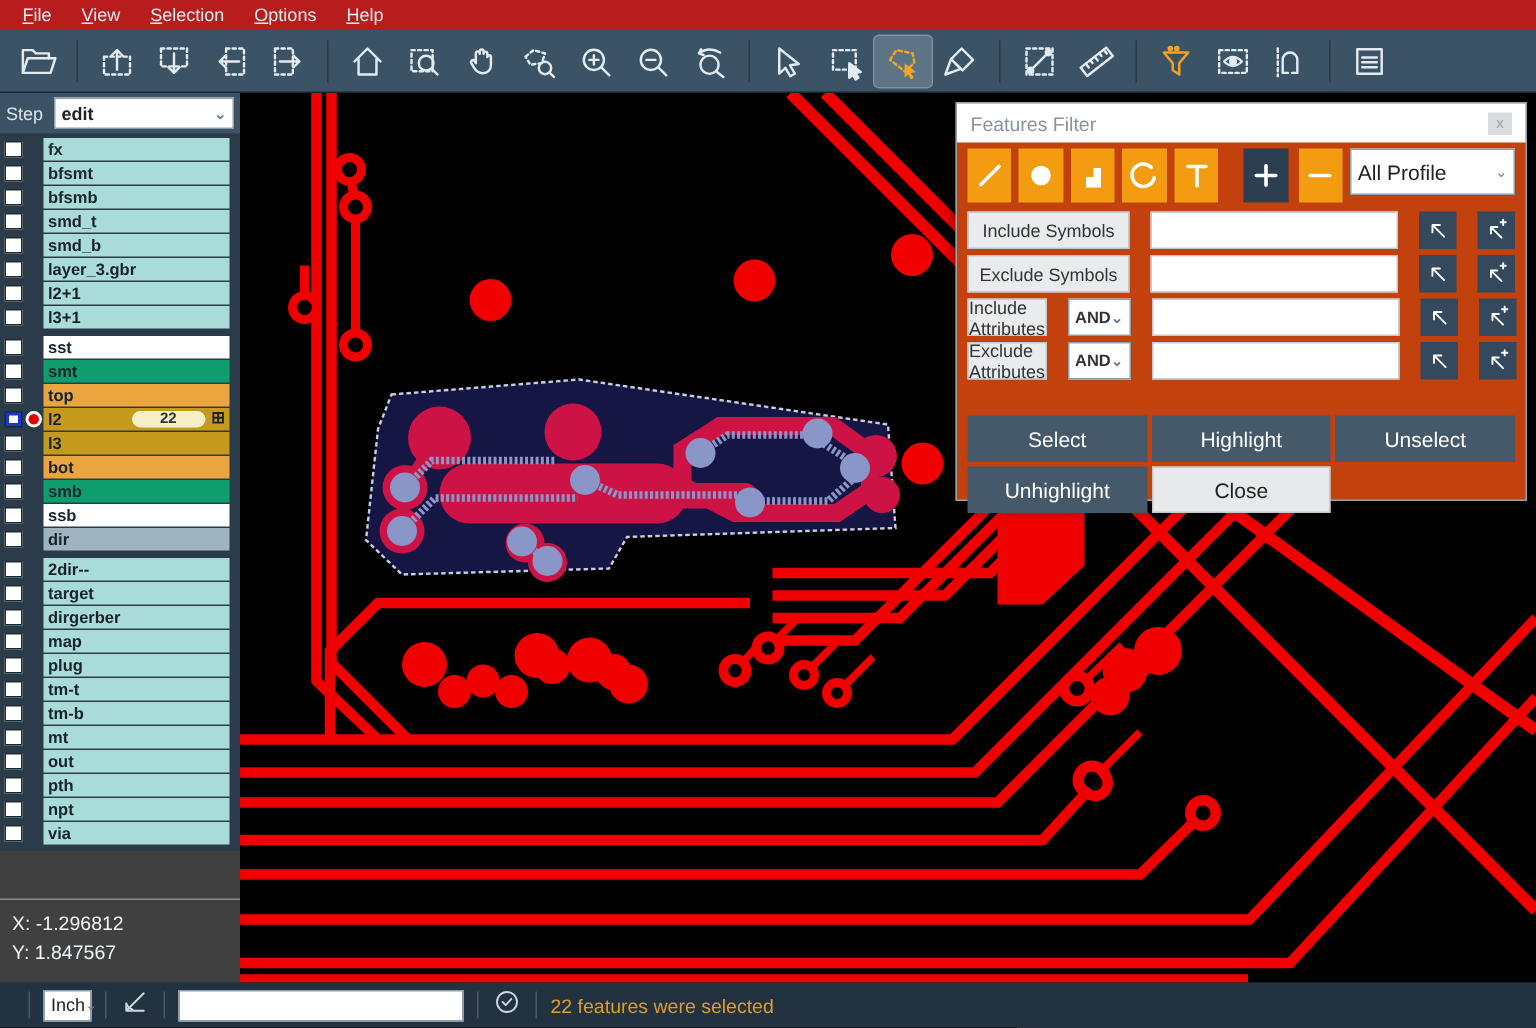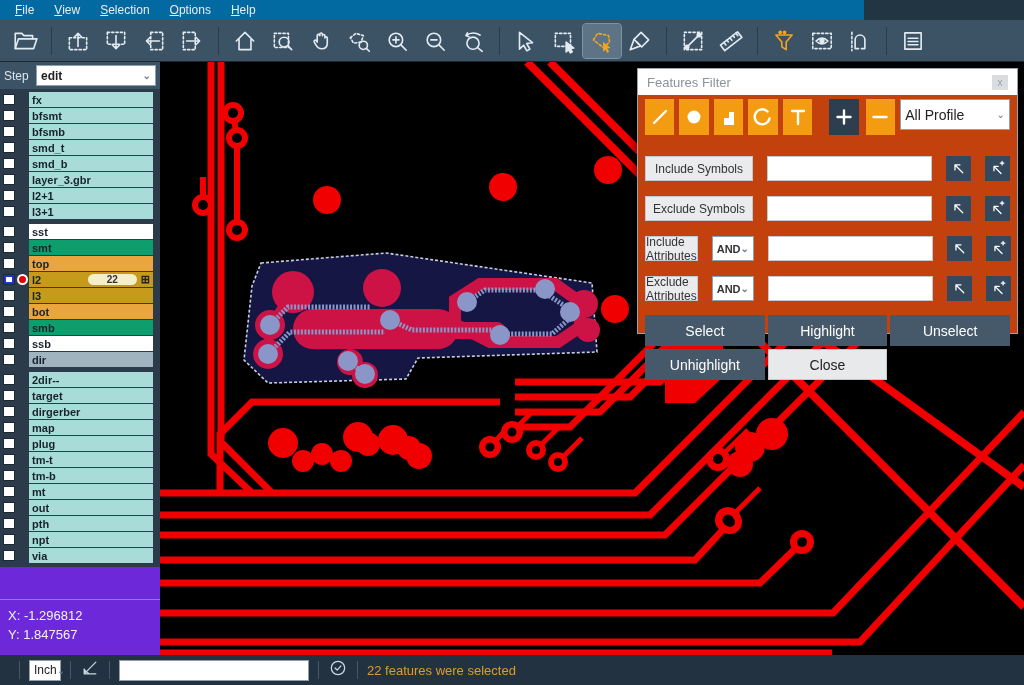--- a/index.html
+++ b/index.html
@@ -1,40 +1,40 @@
 <!DOCTYPE html>
 <html><head>
 <meta charset="utf-8">
 <style>
   * { margin:0; padding:0; box-sizing:border-box; }
   html,body { width:1024px; height:685px; overflow:hidden; background:#000;
     font-family:"Liberation Sans", sans-serif; }
   #app { position:relative; width:1024px; height:685px; background:#223543; }
 
   
-  #menubar { position:absolute; left:0; top:0; width:864px; height:20px;
-    background:#0369a1; display:flex; align-items:center; gap:2px; padding-left:6px; }
+  #menubar { position:absolute; left:0; top:0; width:1024px; height:20px;
+    background:#b91c1c; display:flex; align-items:center; gap:2px; padding-left:6px; }
   .menu-item { display:inline-block; color:#e7edf2; font-size:12px; padding:2px 9px; cursor:default; }
   .menu-item::first-letter { text-decoration:underline; }
 
   
   #toolbar { position:absolute; left:0; top:20px; width:1024px; height:42px;
     background:#3c5366; display:flex; align-items:center; padding-left:6px;
     border-bottom:1px solid #1b2833; }
   .tbtn { width:38px; height:34px; display:flex; align-items:center; justify-content:center;
     border-radius:3px; }
   .tbtn svg { width:26px; height:26px; stroke:#e3ebf2; fill:none; stroke-width:1.5;
     stroke-linecap:round; stroke-linejoin:round; }
   .tbtn.active { background:#5d7386; outline:1px solid #7e93a4; }
   .tbtn.active svg { stroke:#f0a522; }
   .tbtn.orange svg { stroke:#f0a522; }
   .tsep { width:1px; height:28px; background:#2a3b49; margin:0 7px; }
 
   
-  #sidebar { position:absolute; left:0; top:62px; width:160px; height:593px; background:#6d28d9; }
+  #sidebar { position:absolute; left:0; top:62px; width:160px; height:593px; background:#404040; }
   #steprow { height:27px; background:#3c5366; display:flex; align-items:center; padding:0 4px; }
   #steprow .lbl { color:#dce5ec; font-size:12px; width:32px; }
   .combo { background:#fff; border:1px solid #8fa0ac; height:21px; display:flex;
     align-items:center; justify-content:space-between; padding:0 4px; font-size:12px; color:#222; }
   #steprow .combo { flex:1; font-weight:bold; }
   .chev { font-size:10px; color:#6c7d89; }
   #layers { background:#2b3b49; padding:3px 0 3px 0; }
   .lgroup { margin-bottom:5px; }
   .lgroup:last-child { margin-bottom:0; }
   .lrow { display:flex; align-items:center; height:15px; margin-bottom:1px; }
@@ -69,31 +69,31 @@
   #dlg-close { margin-left:auto; width:16px; height:15px; background:#d9dde0;
     color:#9aa3ab; font-size:10px; display:flex; align-items:center; justify-content:center; }
   #dlg-icons { display:flex; align-items:flex-start; gap:5px; padding:4px 7px 6px 7px; }
   .ibtn { width:36px; height:36px; background:#f39c12; display:flex; align-items:center;
     justify-content:center; }
   .ibtn svg { width:24px; height:24px; stroke:#fff; fill:none; stroke-width:2.4;
     stroke-linecap:round; stroke-linejoin:round; }
   .ibtn.navy { background:#2c3e50; margin-left:12px; }
   .ibtn.minus { margin-left:2px; }
   #profile { margin-left:auto; width:132px; height:31px; font-size:14px; }
-  .frow { display:flex; align-items:center; gap:14px; margin:15px 7px 4px 7px; height:25px; }
+  .frow { display:flex; align-items:center; gap:14px; margin:0 7px 4px 7px; height:25px; }
   .flabel { width:112px; height:25px; background:#e9ebed; border:1px solid #c2c9cf;
     display:flex; align-items:center; justify-content:center; font-size:12px; color:#333; }
   .fcombo { width:48px; height:25px; font-size:11px; font-weight:bold; color:#333; }
   .finput { flex:1; height:25px; border:1px solid #c2c9cf; background:#fff; font-size:12px;
     padding:0 4px; font-family:"Liberation Sans",sans-serif; }
   .abtn { width:25px; height:25px; background:#34495e; display:flex; align-items:center;
     justify-content:center; flex:none; }
   .abtn svg { width:17px; height:17px; stroke:#fff; fill:none; stroke-width:1.8;
     stroke-linecap:round; stroke-linejoin:round; }
-  #dlg-actions { display:grid; grid-template-columns:1fr 1fr 1fr; gap:3px; margin:14px 7px 0 7px; }
+  #dlg-actions { display:grid; grid-template-columns:1fr 1fr 1fr; gap:3px; margin:24px 7px 0 7px; }
   .dbtn { height:31px; background:#46596b; color:#fff; font-size:14px; display:flex;
     align-items:center; justify-content:center; }
   .dbtn.light { background:#e7e9ea; color:#222; border:1px solid #c2c9cf; }
 
   
   #statusbar { position:absolute; left:0; top:655px; width:1024px; height:30px;
     background:#223240; display:flex; align-items:center; padding-left:10px; }
   .ssep { width:1px; height:18px; background:#44586a; margin:0 9px; }
   #units { width:32px; height:21px; font-size:12px; }
   #angleico svg, #syncico svg { width:20px; height:20px; stroke:#cdd8e1; fill:none;

